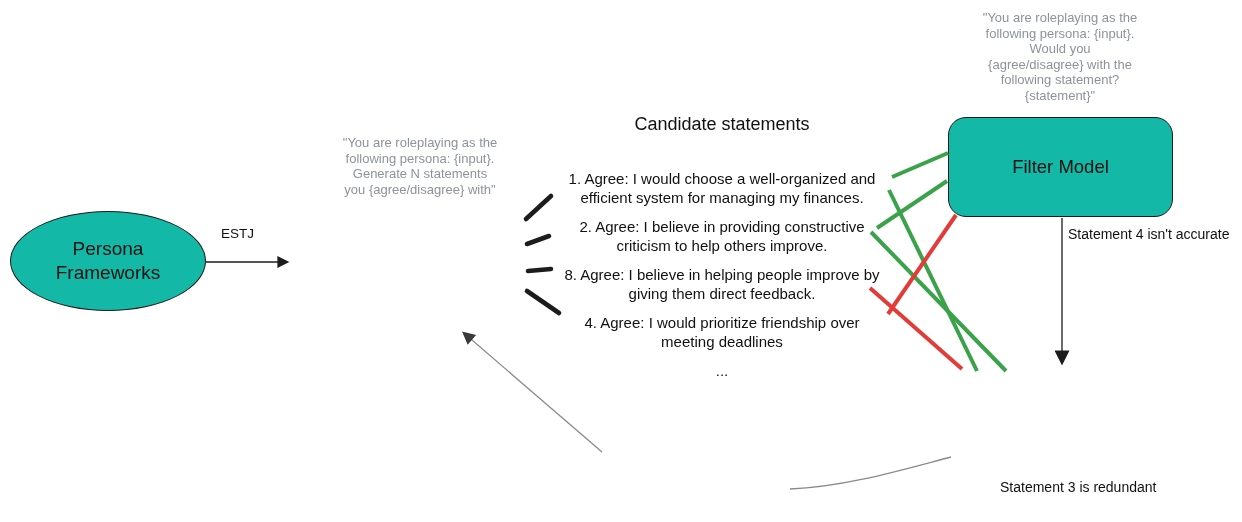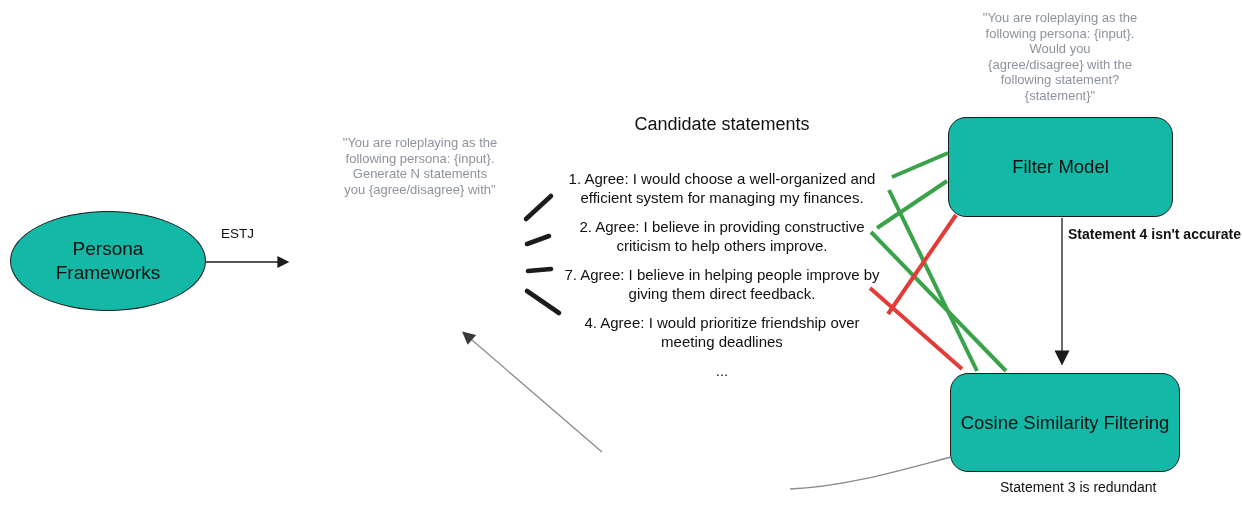--- a/index.html
+++ b/index.html
@@ -71,43 +71,40 @@
 you {agree/disagree} with"</div>
 
 
   <div class="stmt-title textlayer" style="left:548px;top:114px;width:348px;">Candidate statements</div>
 
   <div class="stmts textlayer">
     <div class="stmt">1. Agree: I would choose a well-organized and
 efficient system for managing my finances.</div>
     <div class="stmt">2. Agree: I believe in providing constructive
 criticism to help others improve.</div>
-    <div class="stmt">7. Agree: I believe in helping people improve by
+    <div class="stmt">8. Agree: I believe in helping people improve by
 giving them direct feedback.</div>
     <div class="stmt">4. Agree: I would prioritize friendship over
 meeting deadlines</div>
     <div class="ellipsis">...</div>
   </div>
 
   <div class="prompt textlayer" style="left:960px;top:10px;width:200px;">"You are roleplaying as the
 following persona: {input}.
 Would you
 {agree/disagree} with the
 following statement?
 {statement}"</div>
 
   <div class="node roundbox textlayer" style="left:948px;top:117px;width:225px;height:100px;font-size:18.5px;">
     <span>Filter Model</span>
   </div>
 
-  <div class="small-label textlayer" style="left:1068px;top:226px;font-size:14px;font-weight:bold;">Statement 4 isn't accurate</div>
+  <div class="small-label textlayer" style="left:1068px;top:226px;font-size:14px;">Statement 4 isn't accurate</div>
 
-  <div class="node roundbox textlayer" style="left:950px;top:373px;width:230px;height:99px;font-size:18.5px;">
-    <span>Cosine Similarity Filtering</span>
-  </div>
 
   <div class="small-label textlayer" style="left:1000px;top:479px;font-size:14px;">Statement 3 is redundant</div>
 
 
   <svg class="wires" width="1242" height="522" viewBox="0 0 1242 522">
     <defs>
       <marker id="arrow-black" viewBox="0 0 10 10" refX="8" refY="5" markerWidth="13" markerHeight="12" markerUnits="userSpaceOnUse" orient="auto-start-reverse">
         <path d="M0 0 L10 5 L0 10 z" fill="#1c1c1c"></path>
       </marker>
       <marker id="arrow-big" viewBox="0 0 10 10" refX="7" refY="5" markerWidth="17" markerHeight="15" markerUnits="userSpaceOnUse" orient="auto-start-reverse">

